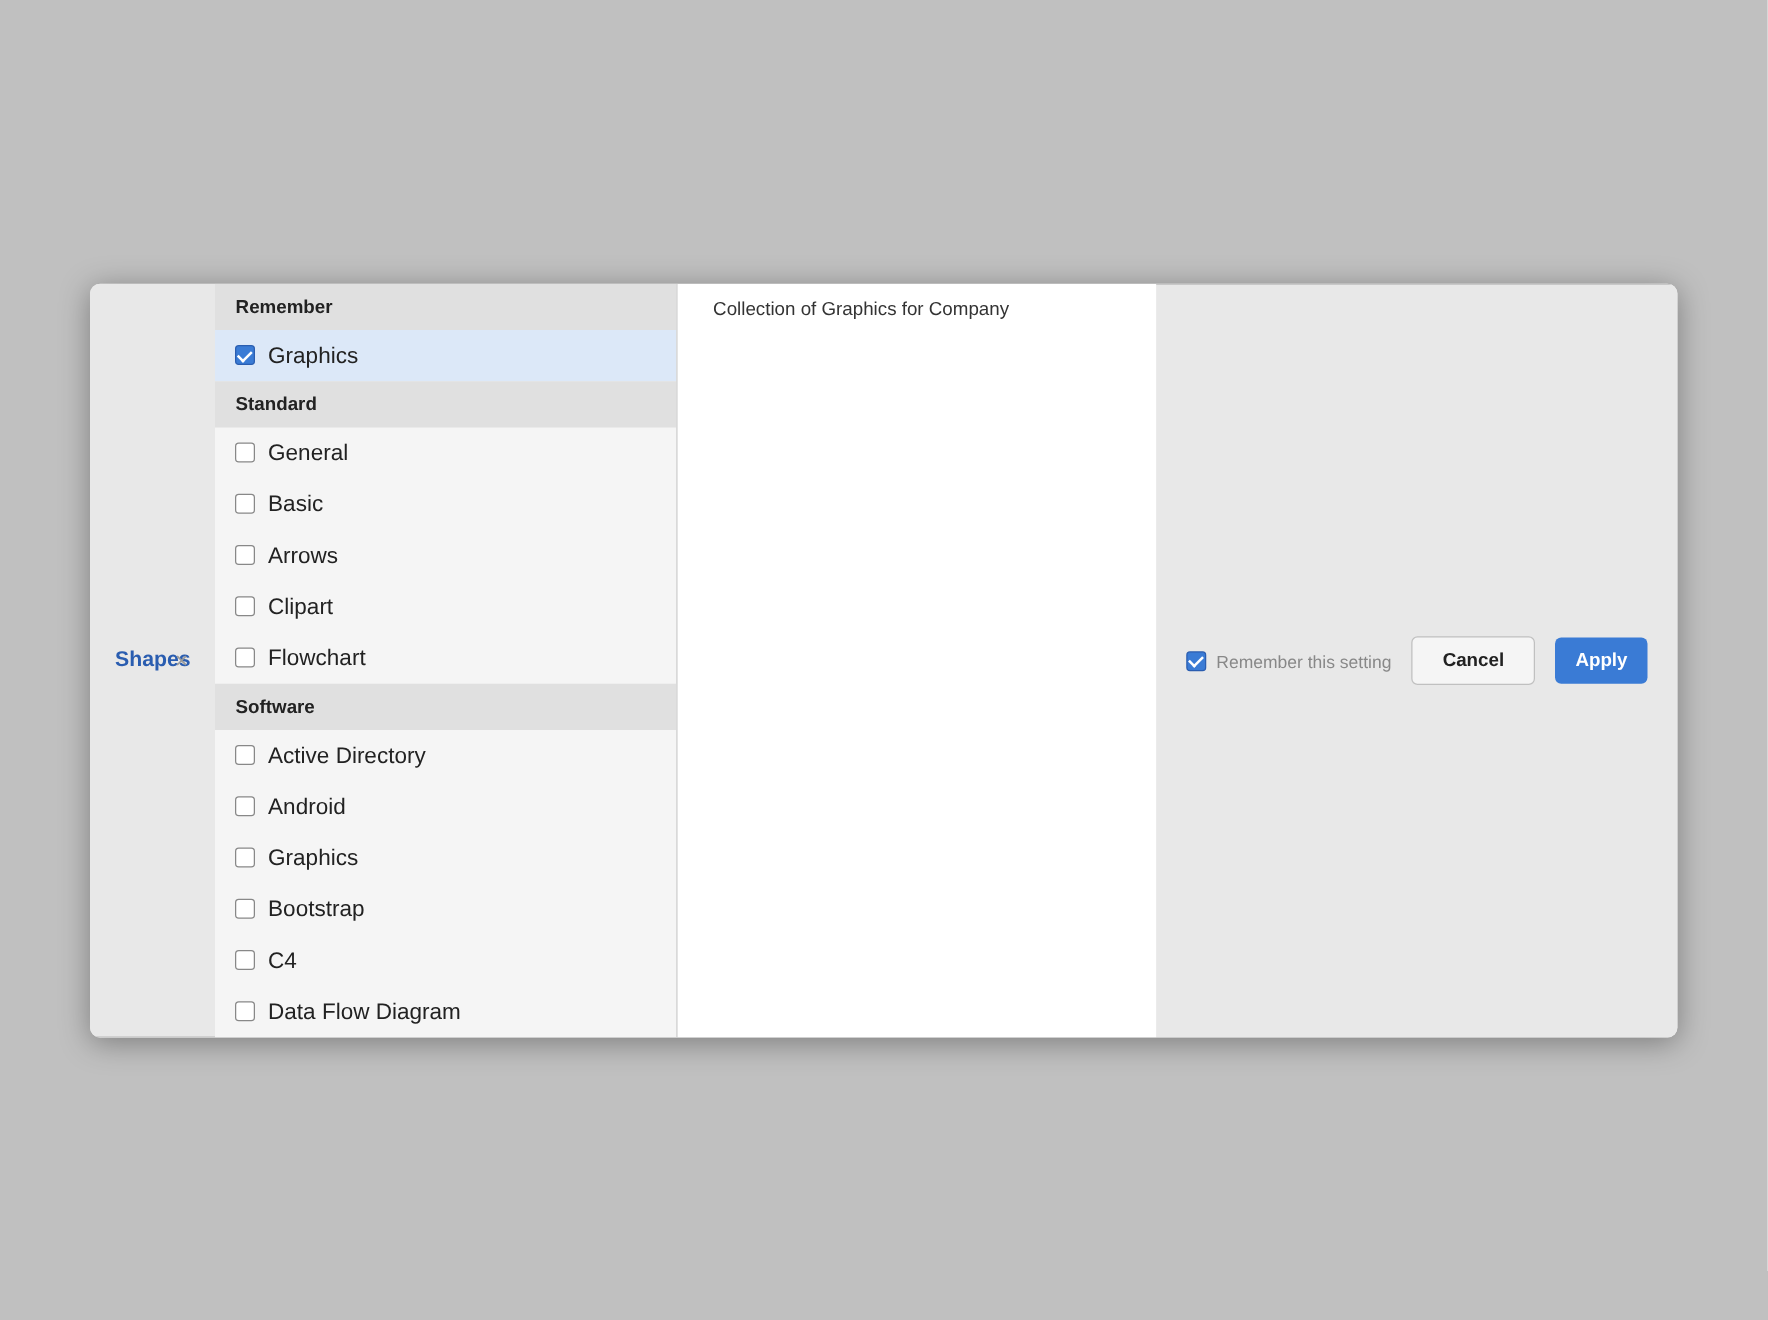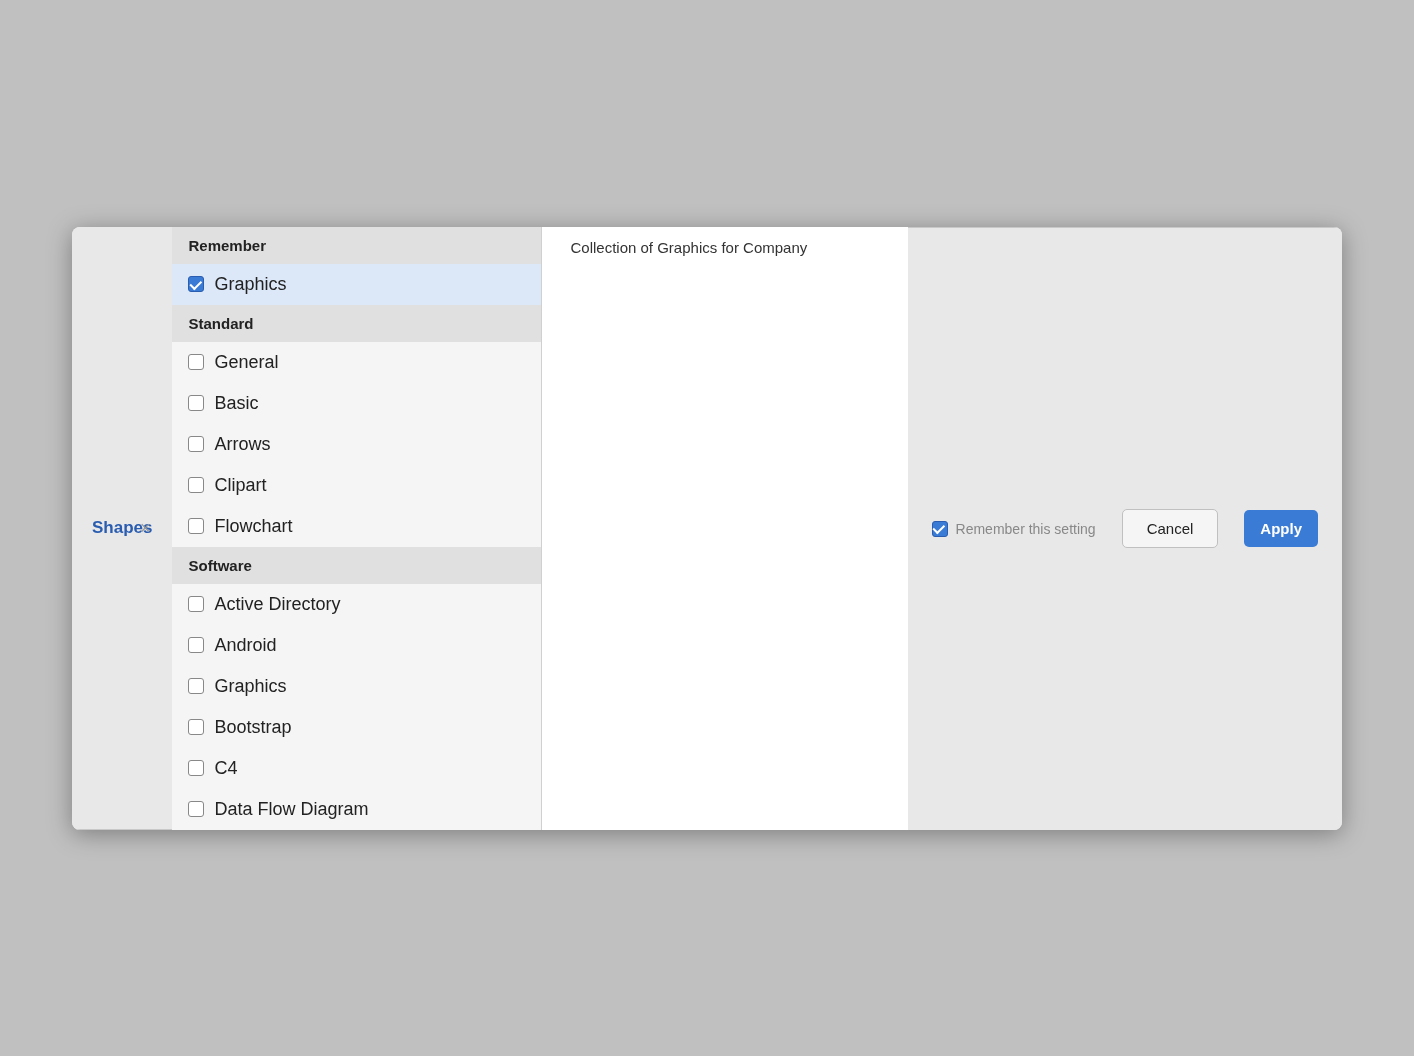--- a/index.html
+++ b/index.html
@@ -121,36 +121,36 @@
       font-size: 15px;
       color: #333;
     }
     .dialog-footer {
       background: #e8e8e8;
       border-top: 1px solid #c8c8c8;
       padding: 16px 24px;
       display: flex;
       align-items: center;
       justify-content: flex-end;
-      gap: 26px;
+      gap: 16px;
     }
     .remember-section {
       display: flex;
       align-items: center;
       gap: 8px;
       margin-right: auto;
     }
     .remember-label {
       font-size: 14px;
       color: #888;
     }
     .btn-cancel {
       padding: 10px 24px;
       font-size: 15px;
-      font-weight: 400;
+      font-weight: 700;
       background: #f5f5f5;
       border: 1.5px solid #c0c0c0;
       border-radius: 5px;
       color: #222;
       cursor: pointer;
     }
     .btn-apply {
       padding: 10px 16px;
       font-size: 15px;
       font-weight: 600;

